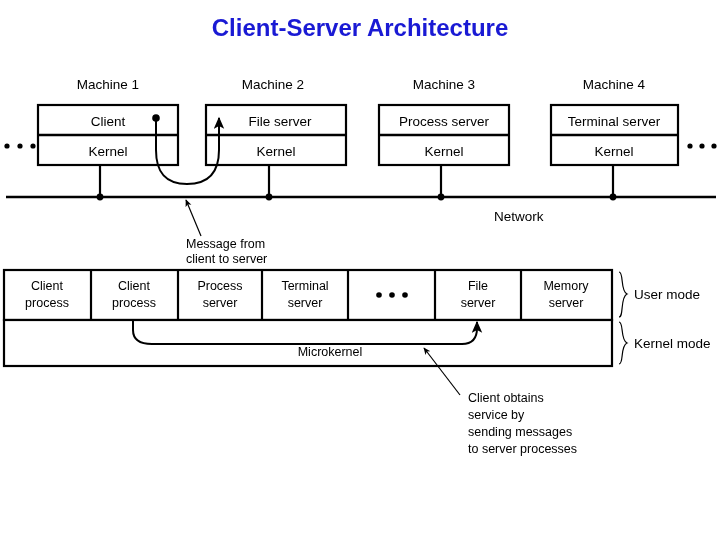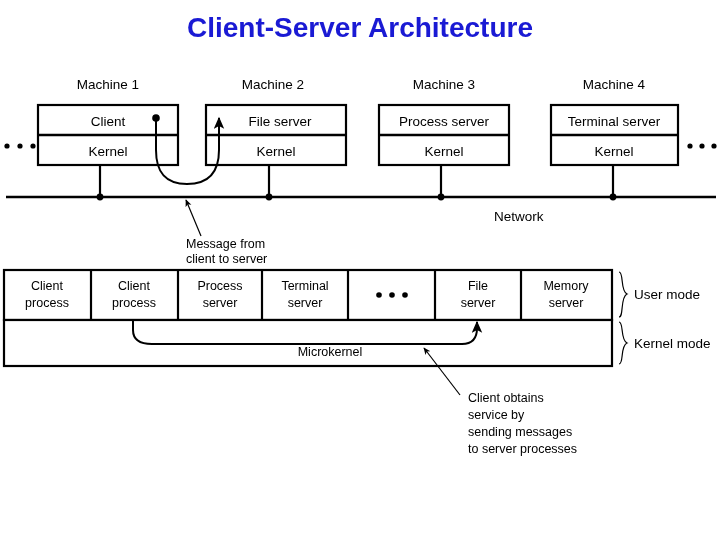--- a/index.html
+++ b/index.html
@@ -20,21 +20,21 @@
     width: 720px;
     height: 540px;
     background: #ffffff;
   }
   #title {
     position: absolute;
     left: 0;
     top: 8px;
     width: 720px;
     text-align: center;
-    font-size: 28px;
+    font-size: 24px;
     font-weight: bold;
     color: #1a1ad4;
     letter-spacing: 0px;
     line-height: 40px;
     white-space: nowrap;
   }
   svg#figure {
     position: absolute;
     left: 0;
     top: 0;

